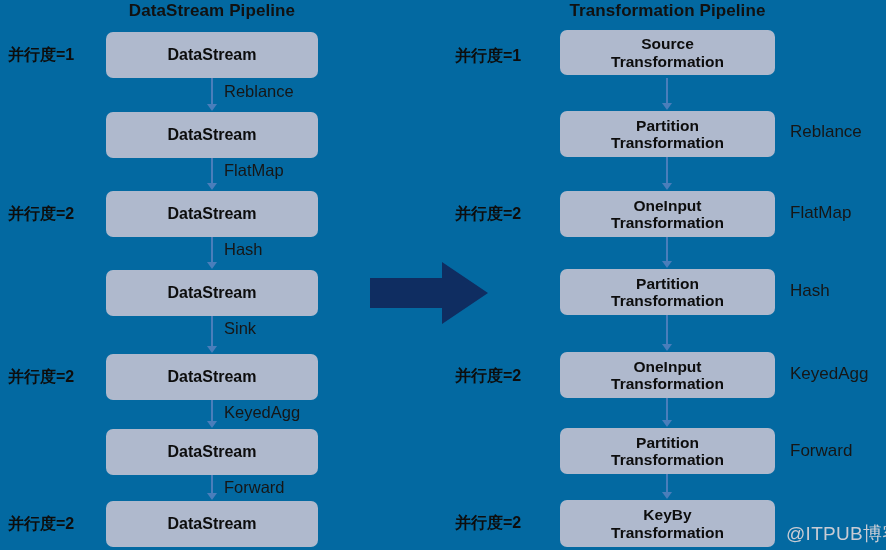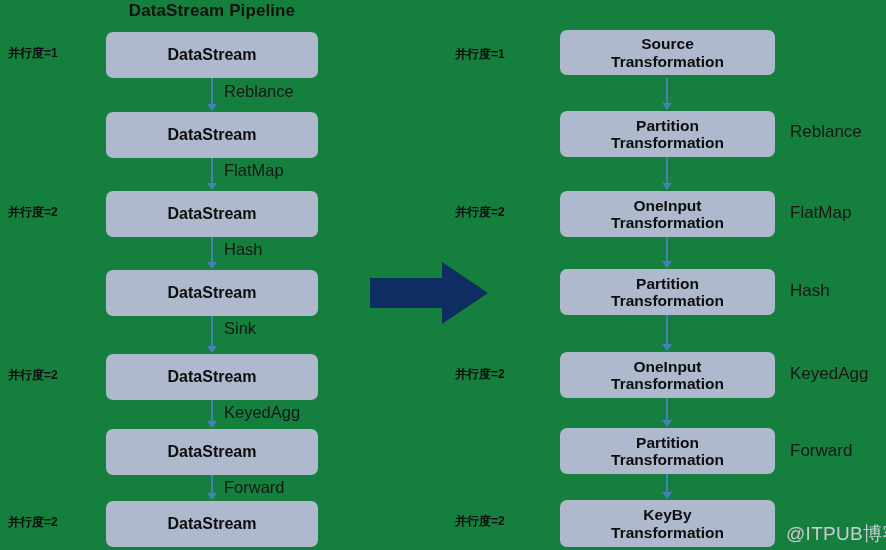--- a/index.html
+++ b/index.html
@@ -7,21 +7,21 @@
     padding: 0;
     background: #ffffff;
   }
   body {
     font-family: "Liberation Sans", sans-serif;
   }
   #canvas {
     position: relative;
     width: 886px;
     height: 550px;
-    background: #15803d;
+    background: #0369a1;
     overflow: hidden;
   }
 
   
   .pipeline-title {
     position: absolute;
     font-weight: bold;
     font-size: 17px;
     color: #111111;
     letter-spacing: 0.1px;
@@ -79,21 +79,21 @@
     position: absolute;
     font-size: 16.5px;
     color: #161616;
     white-space: nowrap;
   }
 
   
   .par-label {
     position: absolute;
     font-weight: bold;
-    font-size: 12px;
+    font-size: 16px;
     color: #0d0d0d;
     white-space: nowrap;
   }
   .par-left  { left: 8px;   width: 92px; text-align: left; }
   .par-right { left: 455px; width: 98px; text-align: left; }
 
   
   .op-label {
     position: absolute;
     left: 790px;
@@ -123,20 +123,21 @@
     white-space: nowrap;
     letter-spacing: 0.3px;
   }
 </style>
 </head>
 <body>
 
 <div id="canvas">
 
   <div id="title-left" class="pipeline-title">DataStream Pipeline</div>
+  <div id="title-right" class="pipeline-title">Transformation Pipeline</div>
 
   <div class="col-left">
 
     <div class="node" style="top:32px;height:46px;">
       <span class="node-label">DataStream</span>
     </div>
     <div class="node" style="top:112px;height:46px;">
       <span class="node-label">DataStream</span>
     </div>
     <div class="node" style="top:191px;height:46px;">

